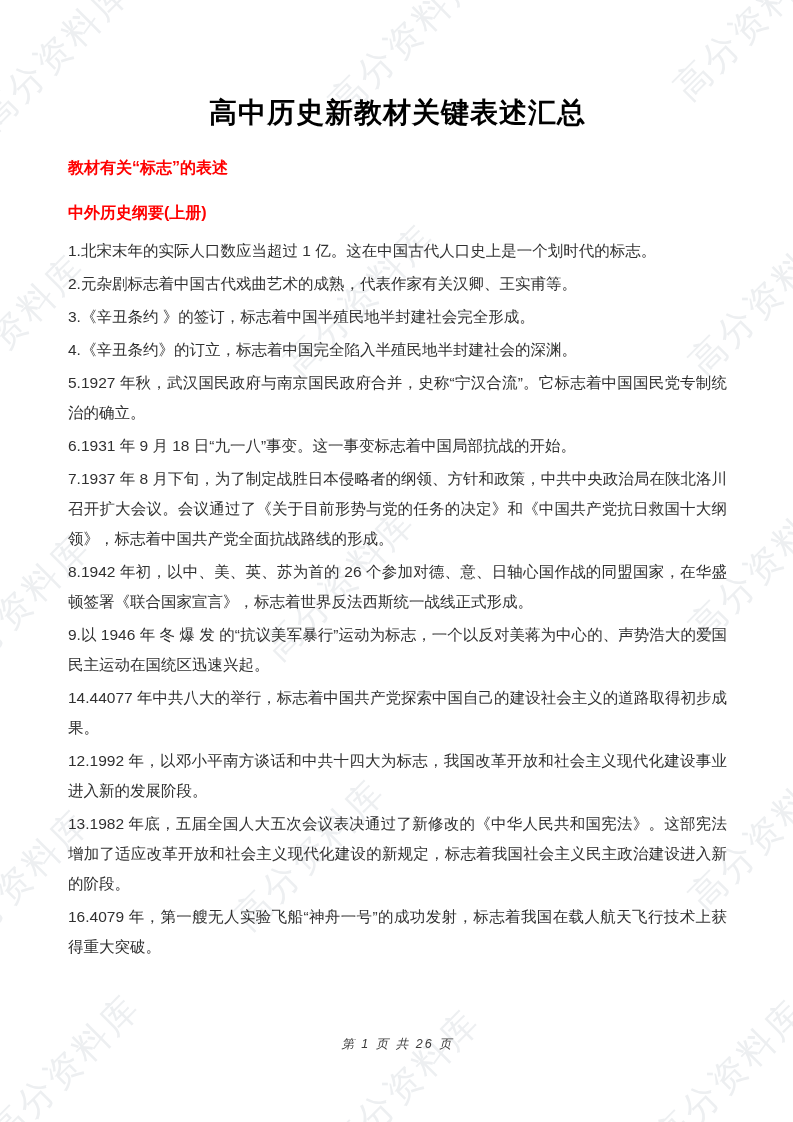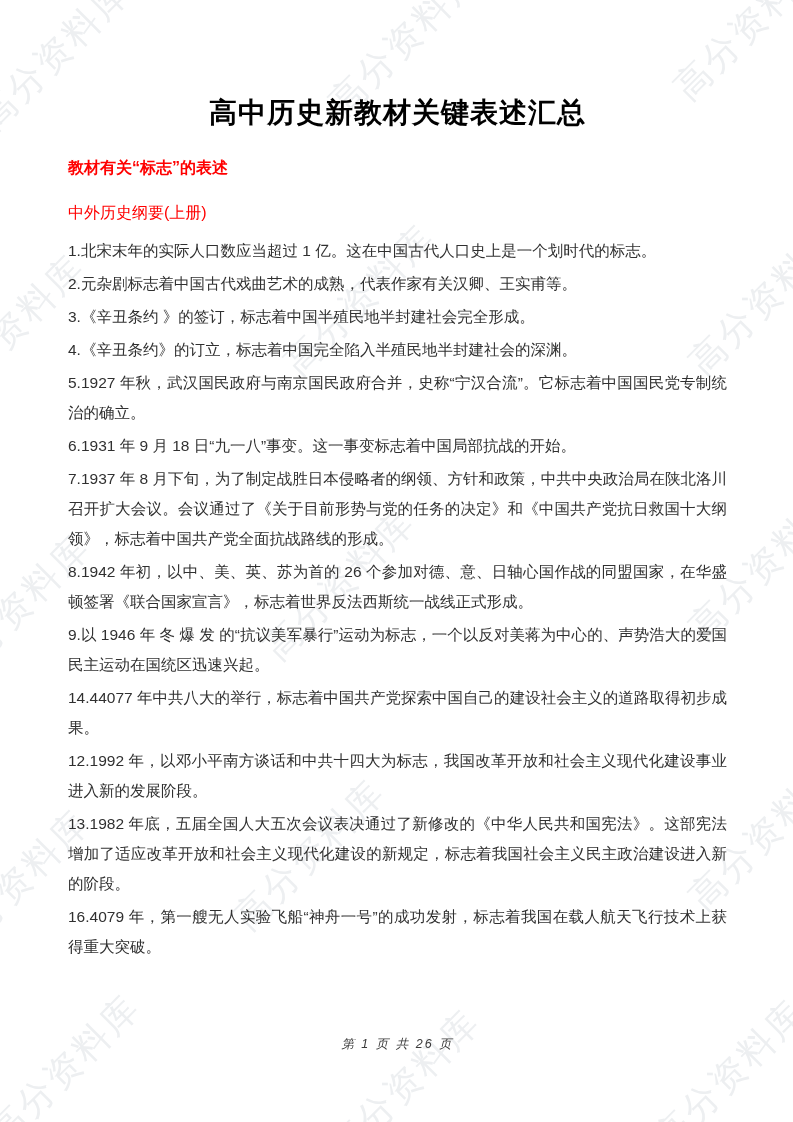--- a/index.html
+++ b/index.html
@@ -47,21 +47,21 @@
     text-align: left;
     font-size: 16px;
     line-height: 20px;
     font-weight: bold;
   }
   .section-heading {
     margin: 0 0 13px 0;
     text-align: left;
     font-size: 16px;
     line-height: 20px;
-    font-weight: normal;
+    font-weight: bold;
   }
   .item {
     margin: 0 0 3px 0;
     font-size: 15.5px;
     line-height: 30px;
     color: #303030;
     text-align: justify;
     text-align-last: left;
   }
   .footer {

